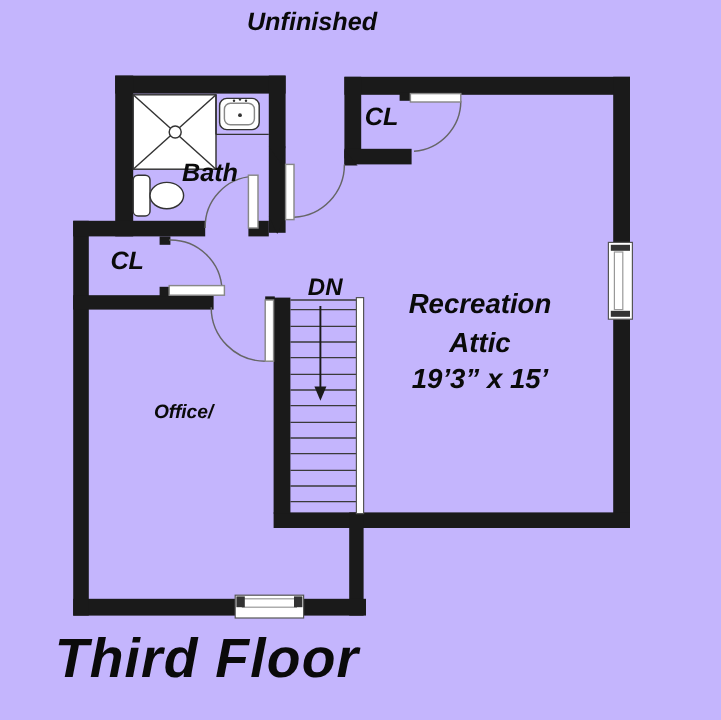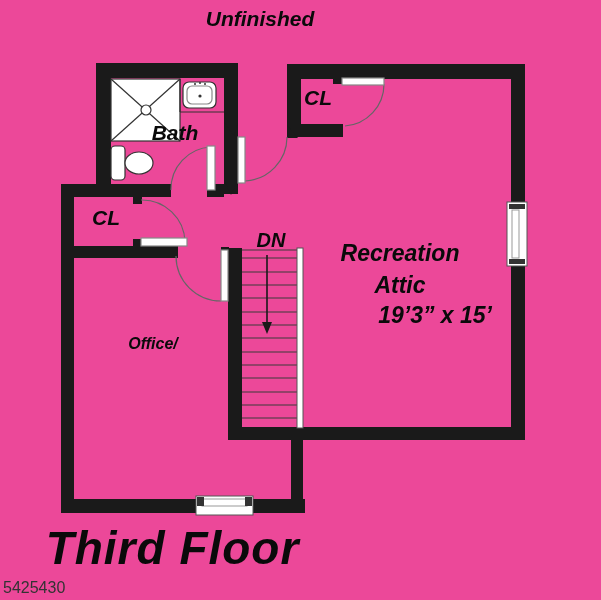--- a/index.html
+++ b/index.html
@@ -1,39 +1,39 @@
 <!DOCTYPE html>
 <html><head>
 <meta charset="utf-8">
 <style>
   html,body{margin:0;padding:0;background:#ffffff;}
   #stage{
     position:relative;
     width:601px;height:600px;
-    background:#ec4899;
+    background:#c4b5fd;
     overflow:hidden;
     font-family:"Liberation Sans", sans-serif;
   }
   #plan-svg{position:absolute;left:0;top:0;}
   .label{
     position:absolute;
     font-style:italic;
     font-weight:bold;
     color:#0a0a0a;
     text-align:center;
     white-space:nowrap;
     line-height:1.2;
   }
   .lbl-attic{left:158px;top:6px;width:204px;font-size:21px;line-height:26px;}
-  .lbl-bath{left:139px;top:120px;width:72px;font-size:21px;}
+  .lbl-bath{left:139px;top:132px;width:72px;font-size:21px;}
   .lbl-cl-right{left:295px;top:85px;width:46px;font-size:21px;}
   .lbl-cl-left{left:83px;top:205px;width:46px;font-size:21px;}
   .lbl-dn{left:246px;top:228px;width:50px;font-size:20px;}
   .lbl-rec{left:308px;top:237px;width:184px;font-size:23px;line-height:32px;font-style:italic;}
-  .lbl-rec-dims{left:308px;top:302px;width:184px;font-size:23px;text-align:right;}
+  .lbl-rec-dims{left:308px;top:302px;width:184px;font-size:23px;}
   .lbl-office{left:58px;top:327px;width:190px;font-size:16px;line-height:34px;}
   .lbl-office-dims{left:58px;top:394px;width:190px;font-size:23px;}
   .lbl-title{left:45px;top:521px;width:255px;font-size:46px;letter-spacing:1px;}
   .lbl-photo-id{
     left:3px;top:578px;width:120px;
     font-size:16px;font-style:normal;font-weight:normal;
     color:#333333;text-align:left;
   }
 </style>
 </head>
@@ -175,15 +175,14 @@
     <div>Attic</div>
   </div>
   <div class="label lbl-rec-dims">19’3” x 15’</div>
 
   <div class="label lbl-office">
     <div>Office/</div>
   </div>
 
   <div class="label lbl-title">Third Floor</div>
 
-  <div class="label lbl-photo-id">5425430</div>
 
 </div>
 
 </body></html>

